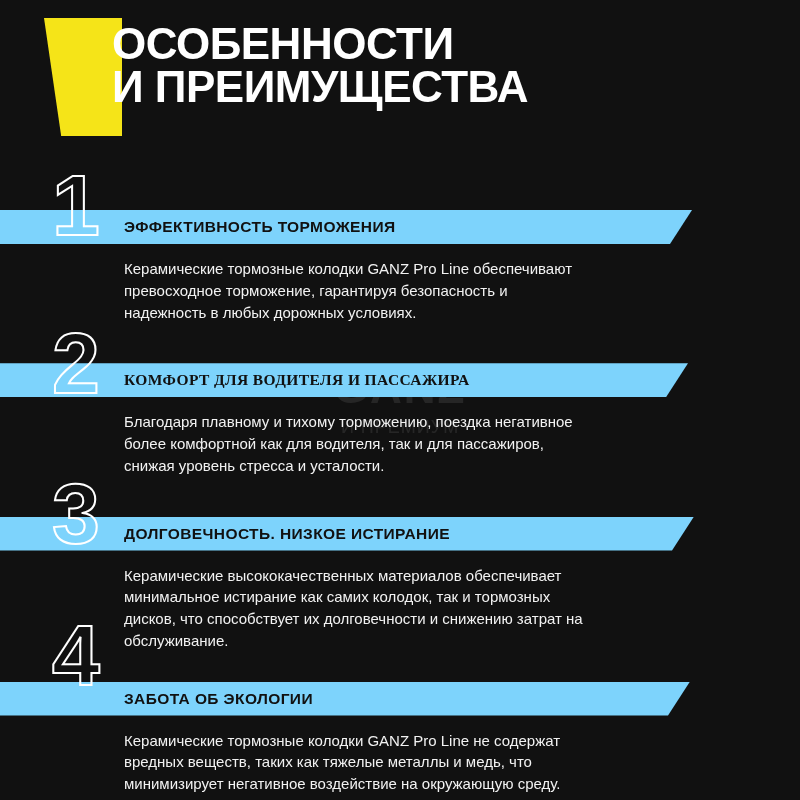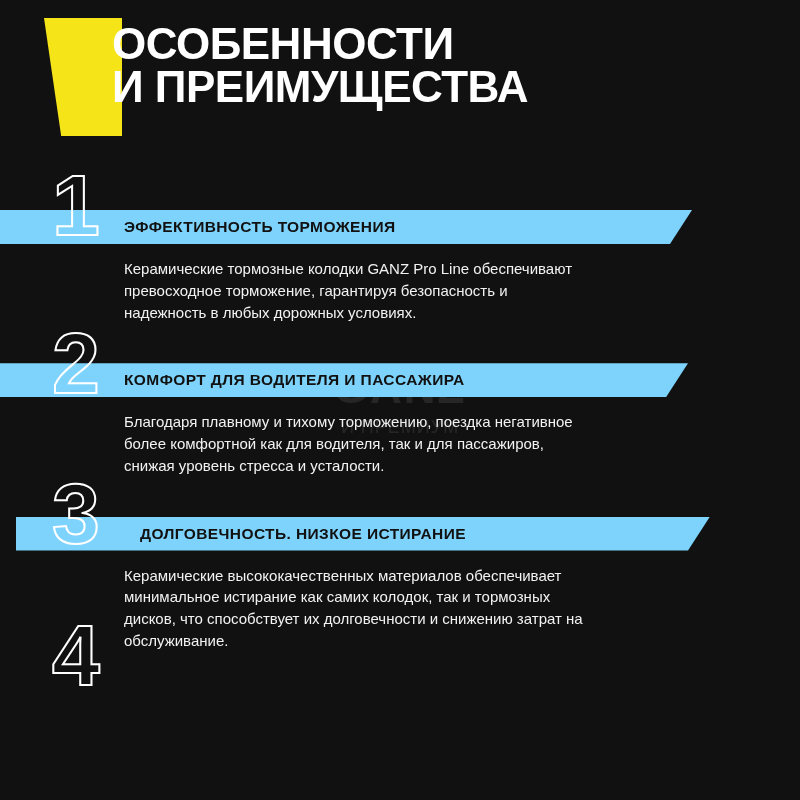--- a/index.html
+++ b/index.html
@@ -115,22 +115,22 @@
   .body-text {
     margin: 14px 12px 0 124px;
     width: 460px;
     font-size: 15px;
     line-height: 1.45;
     color: #f2f2f2;
   }
 
   
   #item-1 .bar { width: 692px; }
-  #item-2 .bar { width: 688px; }
-  #item-3 .bar { width: 694px; margin-left: 16px; }
+  #item-2 .bar { width: 688px; font-family: Liberation Serif, serif; }
+  #item-3 .bar { width: 694px; }
   #item-4 .bar { width: 690px; }
 
   .spacer-1 { height: 52px; }
   .spacer-2 { height: 40px; }
   .spacer-3 { height: 40px; }
   .spacer-4 { height: 30px; }
 
   .num-1 { top: 162px; }
   .num-2 { top: 320px; }
   .num-3 { top: 470px; }
@@ -183,15 +183,21 @@
 
     <div class="item" id="item-3">
       <div class="bar">
         <div class="bar-label">ДОЛГОВЕЧНОСТЬ. НИЗКОЕ ИСТИРАНИЕ</div>
       </div>
       <div class="body-text">Керамические высококачественных материалов обеспечивает минимальное истирание как самих колодок, так и тормозных дисков, что способствует их долговечности и снижению затрат на обслуживание.</div>
     </div>
 
     <div class="spacer-4"></div>
 
+    <div class="item" id="item-4">
+      <div class="bar">
+        <div class="bar-label">ЗАБОТА ОБ ЭКОЛОГИИ</div>
+      </div>
+      <div class="body-text">Керамические тормозные колодки GANZ Pro Line не содержат вредных веществ, таких как тяжелые металлы и медь, что минимизирует негативное воздействие на окружающую среду.</div>
+    </div>
 
   </div>
 </div>
 
 </body></html>

